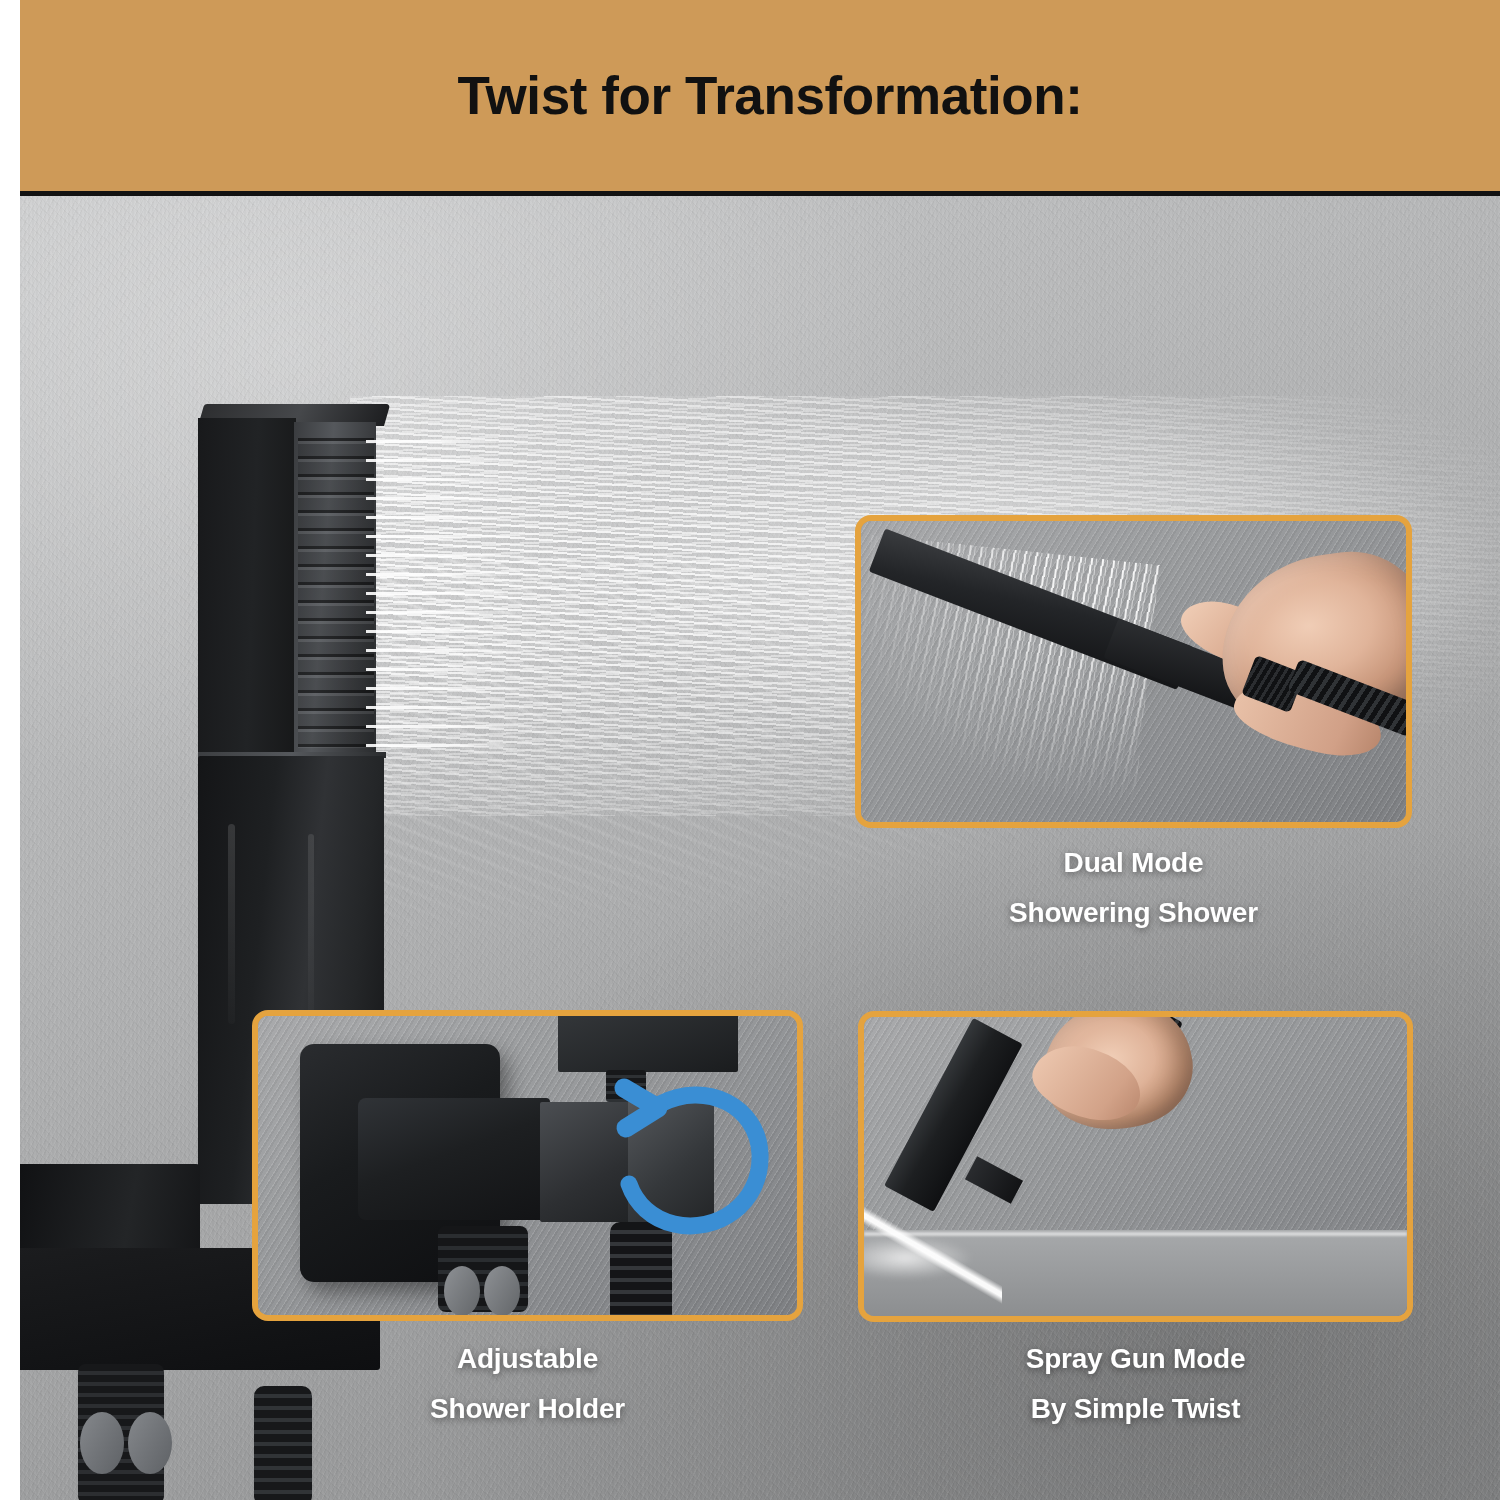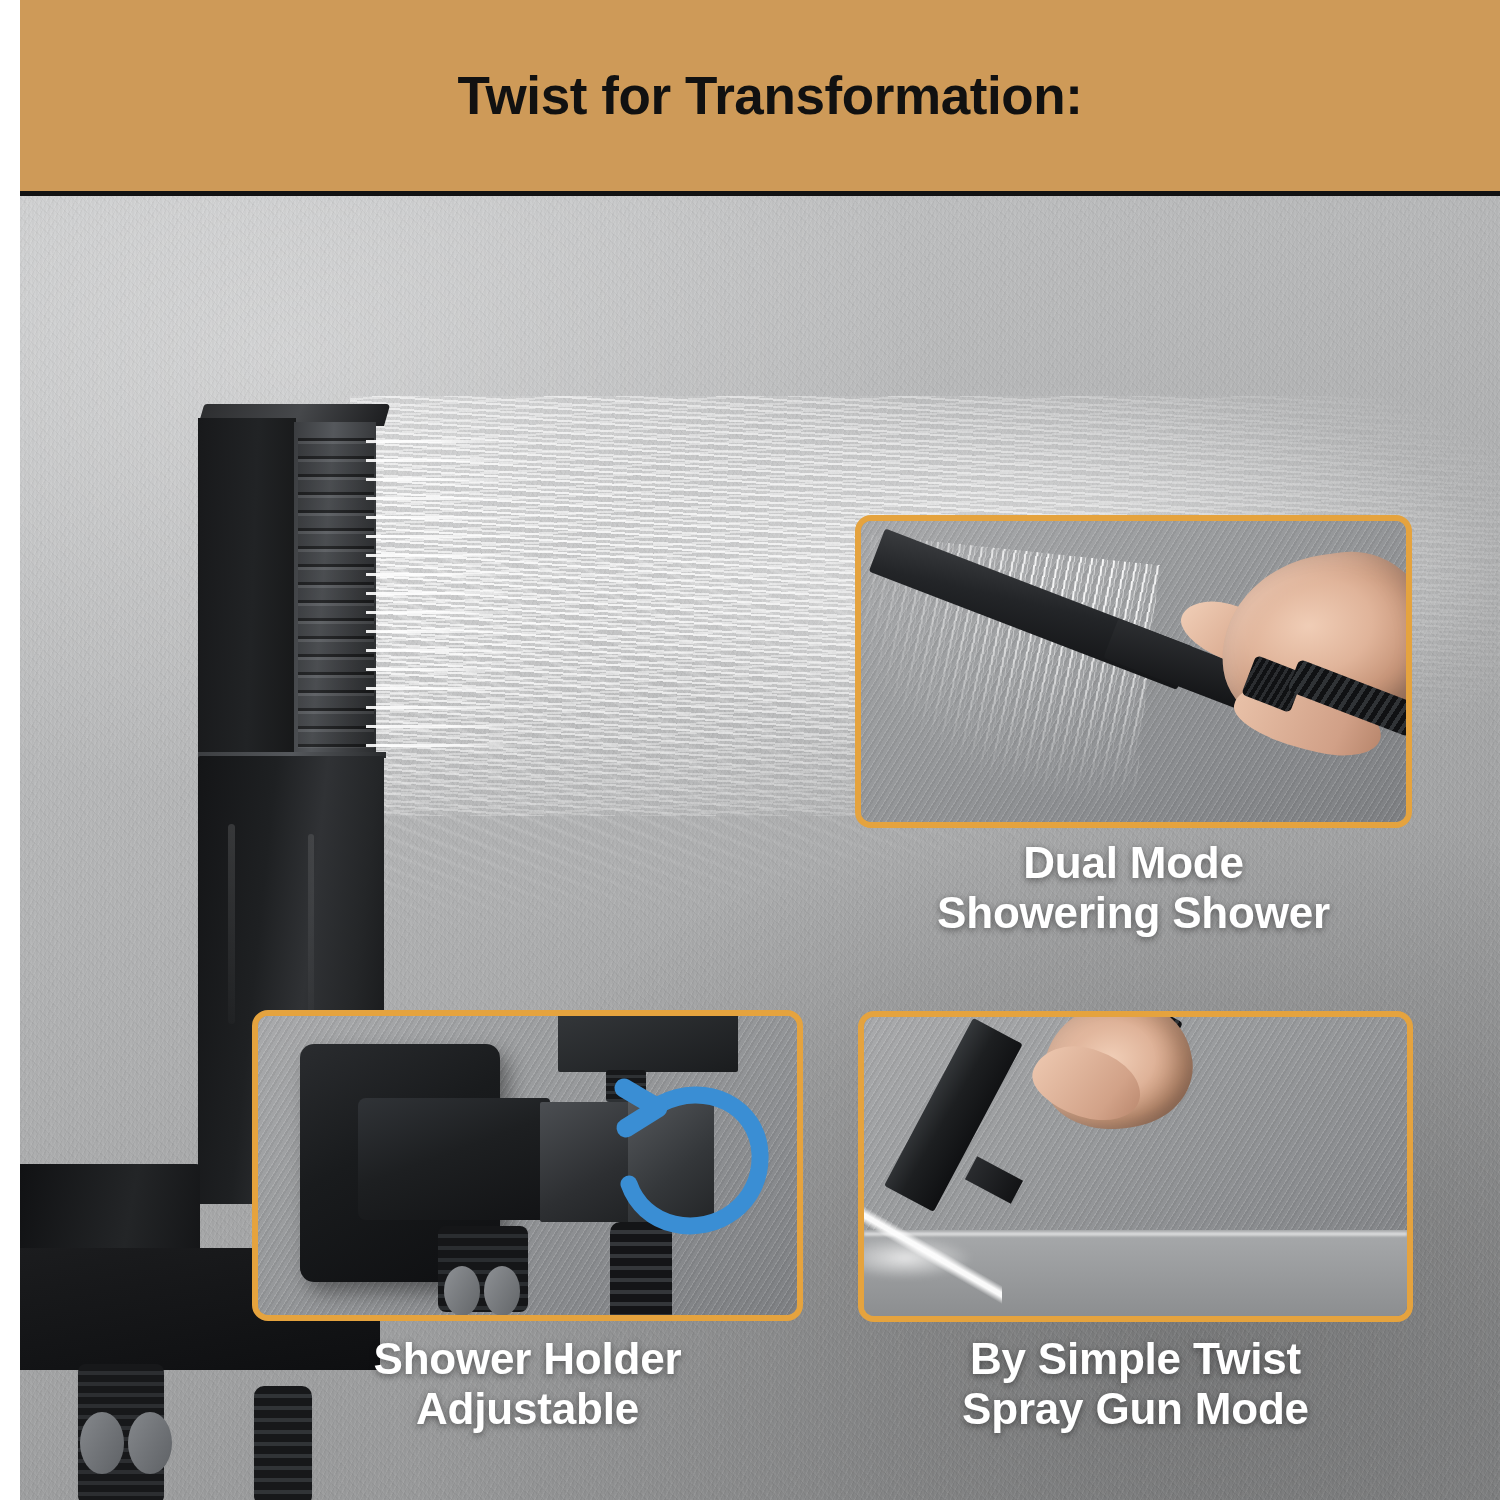--- a/index.html
+++ b/index.html
@@ -344,21 +344,21 @@
     background:radial-gradient(ellipse 60% 50% at 38% 50%, rgba(255,255,255,.75), rgba(255,255,255,0) 76%);
     filter:blur(3px);
   }
 
   
   .caption {
     position:absolute; z-index:30;
     text-align:center;
     color:#ffffff;
     font-weight:700;
-    font-size:44px;
+    font-size:28px;
     line-height:50px;
     letter-spacing:-0.2px;
     text-shadow:0 2px 7px rgba(0,0,0,.45);
     font-family:"Liberation Sans", sans-serif;
     white-space:nowrap;
   }
   .caption .ln { display:block; }
   #cap-handheld { left:835px;  top:838px;  width:557px; }
   #cap-holder   { left:232px;  top:1334px; width:551px; }
   #cap-spraygun { left:838px;  top:1334px; width:555px; }
@@ -430,34 +430,34 @@
     <div class="ho-outlet-a"></div>
     <div class="ho-outlet-b"></div>
     <div class="ho-hose"></div>
 
     <svg class="rot-arrow" viewBox="0 0 180 188">
       <path d="M64 46 C110 22 162 48 164 96 C166 146 120 176 78 166 C56 161 40 146 33 126" fill="none" stroke="#3A8ED4" stroke-width="17" stroke-linecap="round"></path>
       <path d="M28 30 L62 50 L30 70" fill="none" stroke="#3A8ED4" stroke-width="19" stroke-linecap="round" stroke-linejoin="round"></path>
     </svg>
   </div>
   <div class="caption" id="cap-holder">
+    <span class="ln">Adjustable</span>
     <span class="ln">Shower Holder</span>
-    <span class="ln">Adjustable</span>
   </div>
 
   <div class="panel" id="panel-spraygun">
     <div class="panel-bg fine"></div>
     <div class="sg-floor"></div>
     <div class="sg-floor-edge"></div>
     <div class="sg-jet"></div>
     <div class="sg-splash"></div>
     <div class="sg-wand"></div>
     <div class="sg-wand-tip"></div>
     <div class="sg-conn"></div>
     <div class="sg-hand"></div>
     <div class="sg-fingers"></div>
   </div>
   <div class="caption" id="cap-spraygun">
+    <span class="ln">Spray Gun Mode</span>
     <span class="ln">By Simple Twist</span>
-    <span class="ln">Spray Gun Mode</span>
   </div>
 
 </div>
 
 </body></html>

